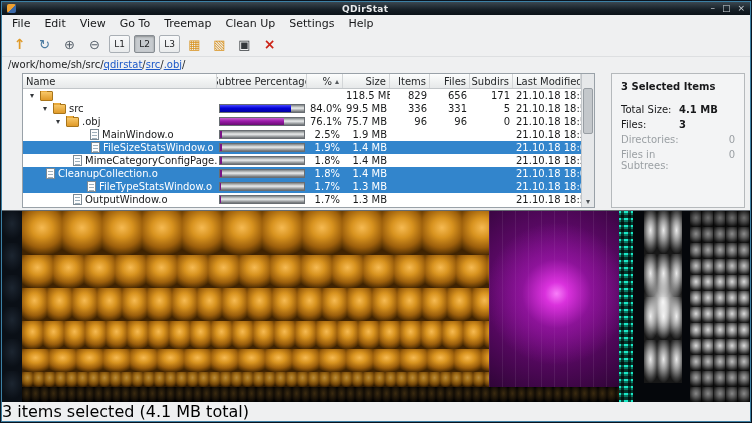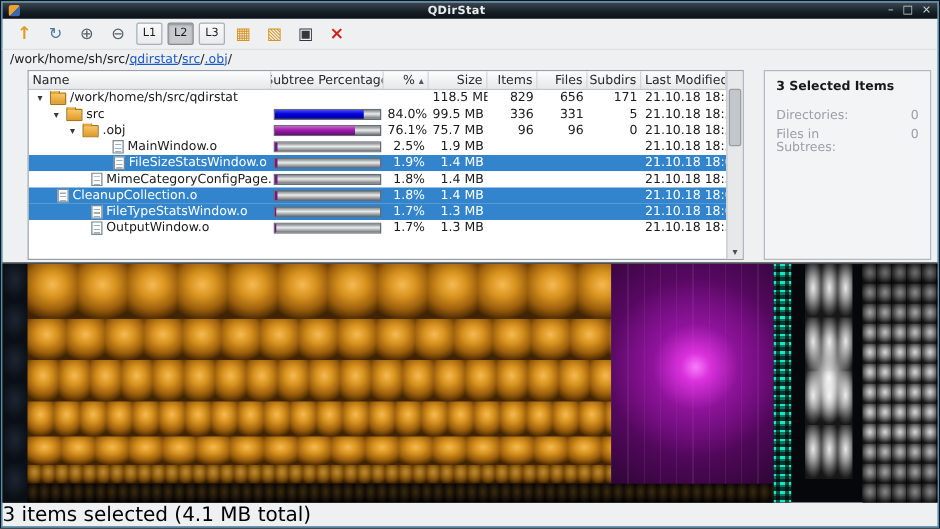--- a/index.html
+++ b/index.html
@@ -154,20 +154,30 @@
   <div class="titlebar">
     <span class="win-icon"></span>
     <span class="title-text">QDirStat</span>
     <span class="win-controls">
       <span>–</span>
       <span>□</span>
       <span>×</span>
     </span>
   </div>
 
+  <div class="menubar">
+    <span class="menu-item">File</span>
+    <span class="menu-item">Edit</span>
+    <span class="menu-item">View</span>
+    <span class="menu-item">Go To</span>
+    <span class="menu-item">Treemap</span>
+    <span class="menu-item">Clean Up</span>
+    <span class="menu-item">Settings</span>
+    <span class="menu-item">Help</span>
+  </div>
 
   <div class="toolbar">
     <span class="tbtn ic-up">↑</span>
     <span class="tbtn ic-refresh">↻</span>
     <span class="tbtn ic-zoom">⊕</span>
     <span class="tbtn ic-zoom">⊖</span>
     <span class="lbtn">L1</span>
     <span class="lbtn active">L2</span>
     <span class="lbtn">L3</span>
     <span class="tbtn ic-tm">▦</span>
@@ -192,21 +202,20 @@
           <div class="th r">Items</div>
           <div class="th r">Files</div>
           <div class="th r">Subdirs</div>
           <div class="th">Last Modified</div>
         </div>
 
         <div class="trow">
           <div class="tc name" style="padding-left:4px">
             <span class="exp">▾</span>
             <span class="ico folder"></span>
-            <span>/work/home/sh/src/qdirstat</span>
           </div>
           <div class="tc barcell"></div>
           <div class="tc r"></div>
           <div class="tc r">118.5 MB</div>
           <div class="tc r">829</div>
           <div class="tc r">656</div>
           <div class="tc r">171</div>
           <div class="tc">21.10.18 18:57</div>
         </div>
 
@@ -314,21 +323,21 @@
             </div>
           <div class="tc r">1.8%</div>
           <div class="tc r">1.4 MB</div>
           <div class="tc r"></div>
           <div class="tc r"></div>
           <div class="tc r"></div>
           <div class="tc">21.10.18 18:06</div>
         </div>
 
         <div class="trow sel">
-          <div class="tc name" style="padding-left:50px">
+          <div class="tc name" style="padding-left:64px">
             <span class="ico file"></span>
             <span>FileTypeStatsWindow.o</span>
           </div>
           <div class="tc barcell">
               <div class="track">
                 <div class="fill sliver" style="width: 1.7%;"></div>
               </div>
             </div>
           <div class="tc r">1.7%</div>
           <div class="tc r">1.3 MB</div>
@@ -359,20 +368,28 @@
 
       <div class="vscroll">
         <div class="vthumb"></div>
         <div class="vspacer"></div>
         <div class="sbtn">▾</div>
       </div>
     </div>
 
     <div class="details">
       <div class="details-title">3 Selected Items</div>
+      <div class="drow">
+        <span class="lab">Total Size:</span>
+        <span class="val">4.1 MB</span>
+      </div>
+      <div class="drow">
+        <span class="lab">Files:</span>
+        <span class="val">3</span>
+      </div>
       <div class="drow muted">
         <span class="lab">Directories:</span>
         <span class="val">0</span>
       </div>
       <div class="drow muted">
         <span class="lab">Files in Subtrees:</span>
         <span class="val">0</span>
       </div>
     </div>
   </div>

